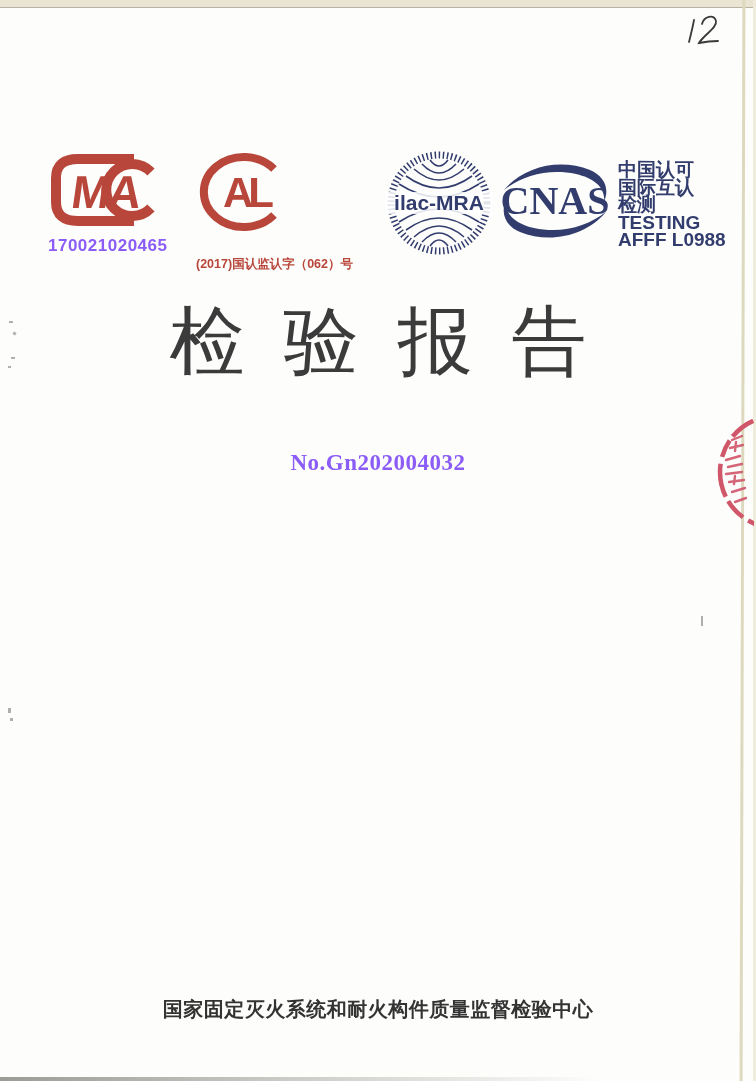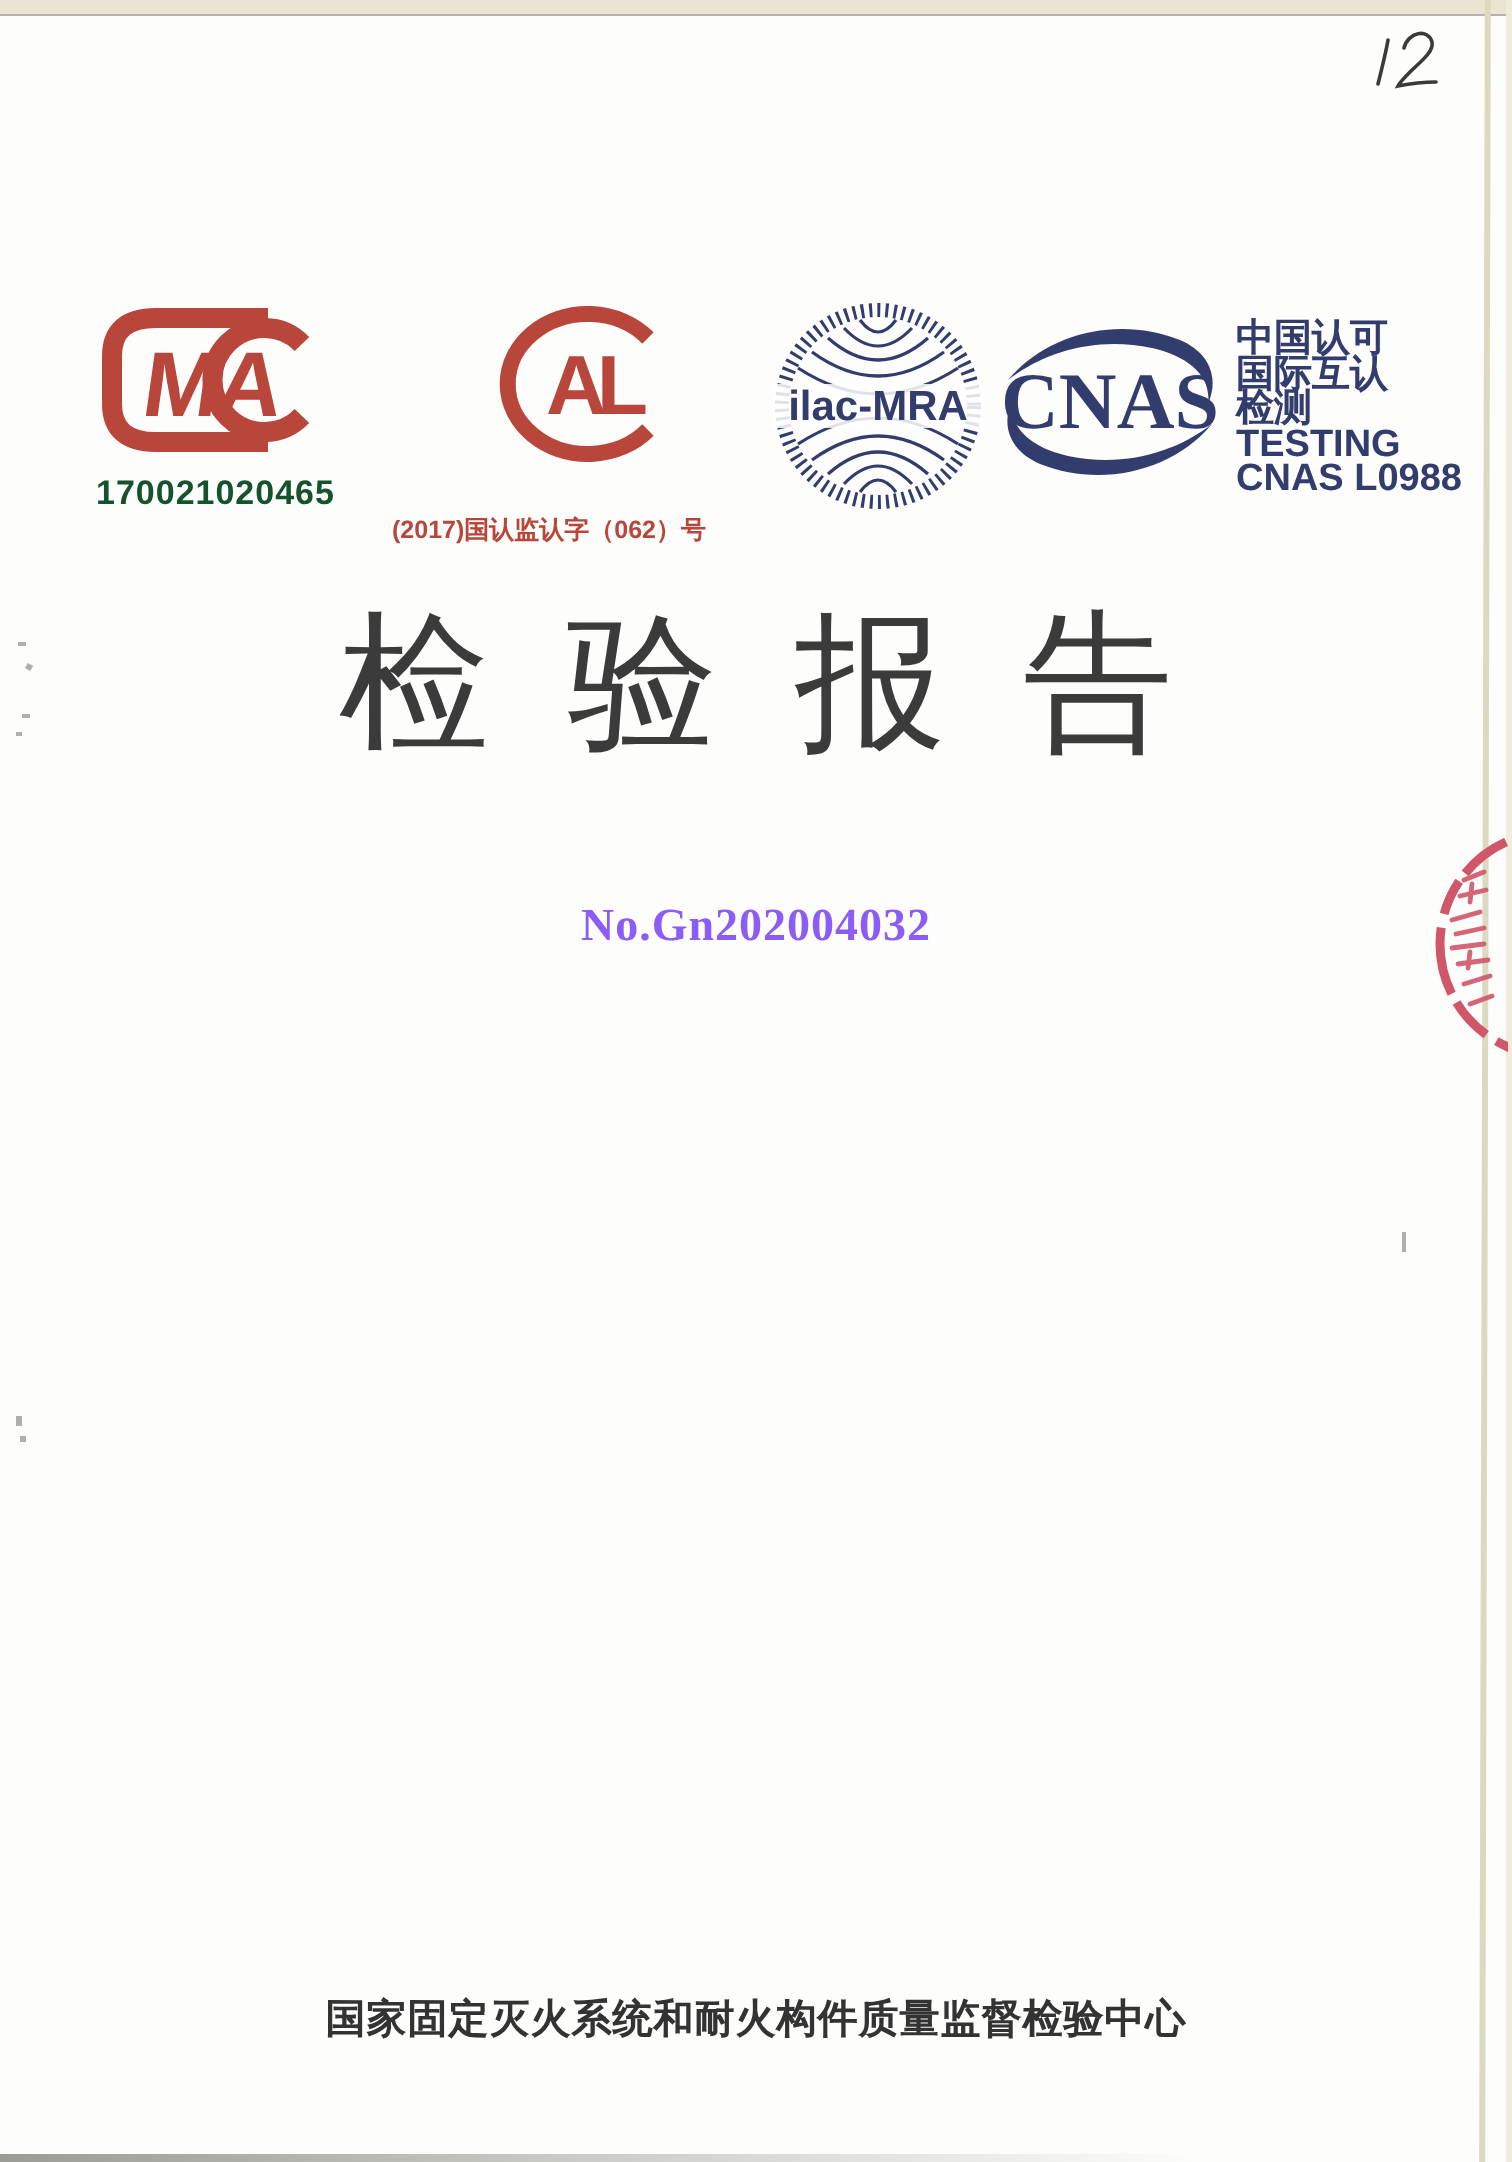--- a/index.html
+++ b/index.html
@@ -13,22 +13,22 @@
   .fold-line{position:absolute;top:0;left:741px;width:3px;height:100%;background:#ddd9bf;transform:rotate(0.15deg);}
   .edge-right{position:absolute;top:0;right:0;width:3px;height:100%;background:#efecdc;}
   .edge-bottom{position:absolute;bottom:0;left:0;width:600px;height:4px;background:linear-gradient(to right,#9c9c96,rgba(255,255,255,0));}
   .speck{position:absolute;background:#6f6f6f;opacity:.55;}
 
   
   .handwriting{position:absolute;left:684px;top:12px;width:40px;height:38px;}
 
   
   .cma-block{position:absolute;left:48px;top:150px;width:112px;text-align:center;}
-  .cma-number{margin-top:2px;font-size:17px;font-weight:bold;color:#14532d;letter-spacing:.5px;white-space:nowrap;}
-  .cal-block{position:absolute;left:196px;top:150px;width:150px;text-align:right;}
+  .cma-number{margin-top:2px;font-size:17px;font-weight:bold;color:#8b5cf6;letter-spacing:.5px;white-space:nowrap;}
+  .cal-block{position:absolute;left:196px;top:150px;width:150px;text-align:left;}
   .cal-caption{margin-top:18px;font-size:12.5px;font-weight:bold;color:#b8463a;white-space:nowrap;}
   .ilac-block{position:absolute;left:386px;top:148px;text-align:center;}
   .cnas-block{position:absolute;left:498px;top:158px;}
   .cnas-caption{position:absolute;left:618px;top:161px;color:#323d6e;font-weight:bold;font-size:19px;line-height:17.5px;white-space:nowrap;}
 
   
   .title{position:absolute;top:300px;left:0;width:100%;text-align:center;
     font-size:75px;font-weight:400;color:#3b3b3b;letter-spacing:.52em;text-indent:.52em;line-height:1.1;}
 
   
@@ -117,21 +117,21 @@
       <use href="#cnas-swoosh" transform="rotate(180 57 43)"></use>
       <text x="57" y="56" text-anchor="middle" font-size="40" font-weight="bold" fill="#323d6e" font-family="Liberation Serif, serif">CNAS</text>
     </svg>
   </div>
 
   <div class="cnas-caption">
     <div>中国认可</div>
     <div>国际互认</div>
     <div>检测</div>
     <div>TESTING</div>
-    <div>CNAS L0988</div>
+    <div>AFFF L0988</div>
   </div>
 
   <div class="title">检验报告</div>
 
   <div class="report-no">No.Gn202004032</div>
 
   <div class="stamp">
     <svg width="52" height="122" viewBox="0 0 52 122">
       <circle cx="74" cy="60" r="56" fill="none" stroke="#d0566a" stroke-width="4.5" stroke-dasharray="22 5 34 7 18 5 26 6"></circle>
       <g stroke="#d0566a" stroke-width="2.4" stroke-linecap="round" opacity="0.9" fill="none">

